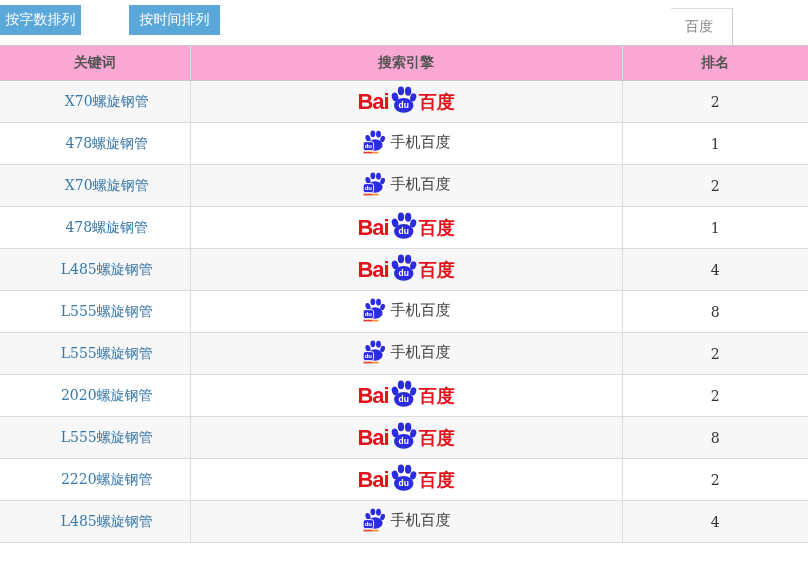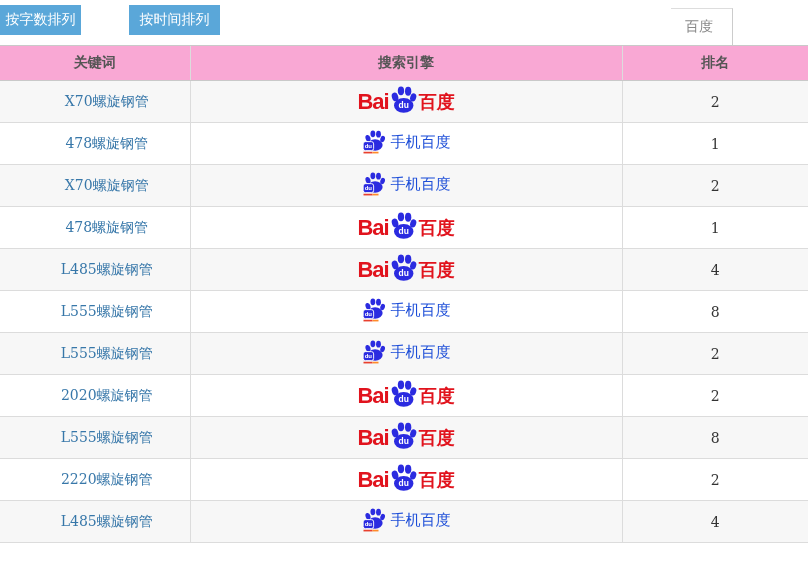--- a/index.html
+++ b/index.html
@@ -54,21 +54,21 @@
   .baidu-pc { display:inline-flex; align-items:center; line-height:1; }
   .bai {
     font-family:"Liberation Sans", sans-serif; font-weight:bold; font-size:22px;
     color:var(--baidu-red,#e1131d); letter-spacing:-1px;
   }
   .paw-pc { width:27px; height:27px; margin:0 1px; position:relative; top:-2px; }
   .bd-cn { font-weight:bold; font-size:18px; color:var(--baidu-red,#e1131d); margin-left:1px; }
   
   .baidu-mb { display:inline-flex; align-items:center; line-height:1; }
   .paw-mb { width:24px; height:24px; margin-right:5px; }
-  .mb-label { font-size:15px; color:#1d4ed8; }
+  .mb-label { font-size:15px; color:#404040; }
   svg .blue { fill:var(--baidu-blue,#2b2be0); }
 </style>
 </head>
 <body>
 
 <div class="screen">
 
   <button class="btn btn-words">按字数排列</button>
   <button class="btn btn-time">按时间排列</button>
 

